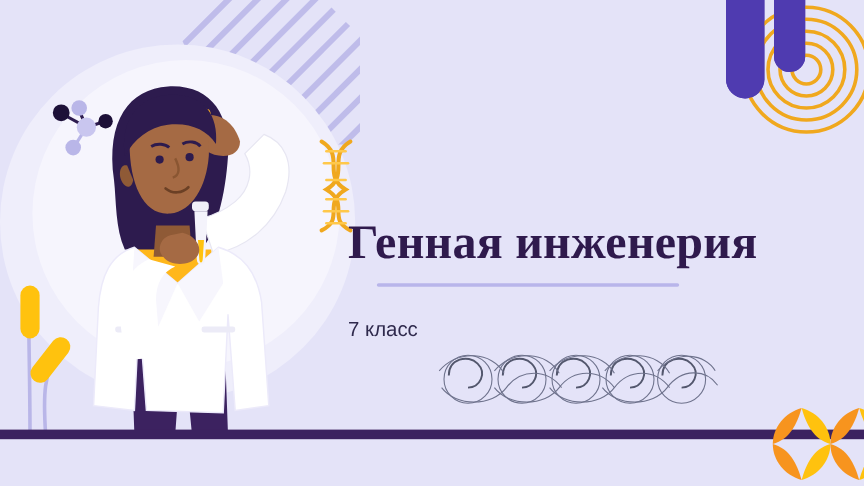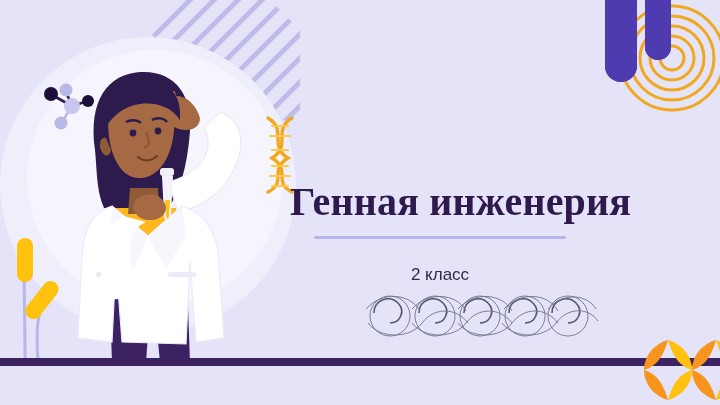--- a/index.html
+++ b/index.html
@@ -6,21 +6,21 @@
   body{
     width:720px;height:405px;overflow:hidden;
     background:#e4e3f8;
     font-family:"Liberation Sans", sans-serif;
   }
   #slide{
     position:relative;width:720px;height:405px;overflow:hidden;
     background:#e4e3f8;
   }
   .layer{position:absolute;top:0;left:0;width:720px;height:405px;}
-  .txtblock{position:absolute;left:290px;top:178px;width:300px;text-align:center;}
+  .txtblock{position:absolute;left:290px;top:178px;width:300px;text-align:left;}
   .title{
     font-family:"Liberation Serif", serif;
     font-size:40px;line-height:48px;font-weight:700;
     color:#2f1a4d;letter-spacing:0.2px;white-space:nowrap;
     margin:0;
   }
   .divider{
     width:252px;height:3px;background:#b8b5ea;
     margin:10px auto 0 auto;border-radius:2px;
   }
@@ -192,21 +192,21 @@
       <path d="M142 196 C134 198 130 208 136 214 C142 222 158 222 164 214
                C170 206 162 196 152 194 Z" fill="#a56a44"></path>
       <path d="M124 216 C106 224 98 244 100 266 L104 300 L134 298 L130 250
                C130 236 136 226 146 222 Z" fill="#ffffff"></path>
     </g>
   </svg>
 
   <div class="txtblock">
     <h1 class="title">Генная инженерия</h1>
     <div class="divider"></div>
-    <p class="subtitle">2 класс</p>
+    <p class="subtitle">7 класс</p>
   </div>
 
   <svg class="swirls" viewBox="0 0 240 60" width="240" height="60" xmlns="http://www.w3.org/2000/svg" fill="none" stroke="#5a5f7a" stroke-width="0.9" opacity="0.85">
     <g>
       <circle cx="30" cy="33" r="20"></circle>
       <circle cx="75" cy="33" r="20"></circle>
       <circle cx="120" cy="33" r="20"></circle>
       <circle cx="165" cy="33" r="20"></circle>
       <circle cx="208" cy="33" r="20"></circle>
     </g>

